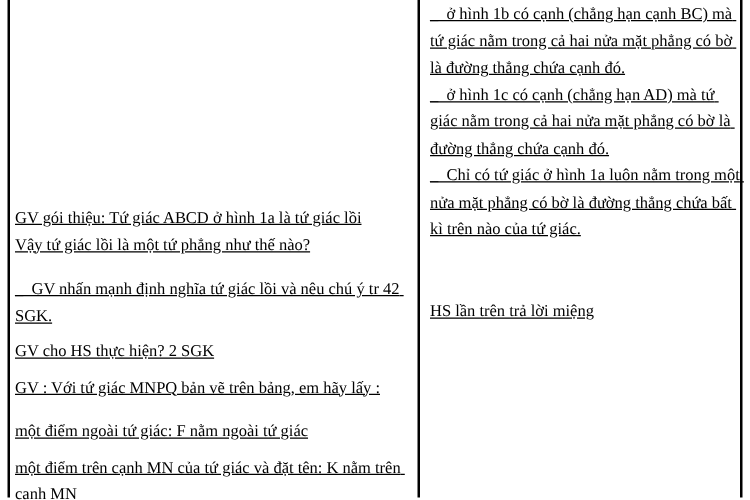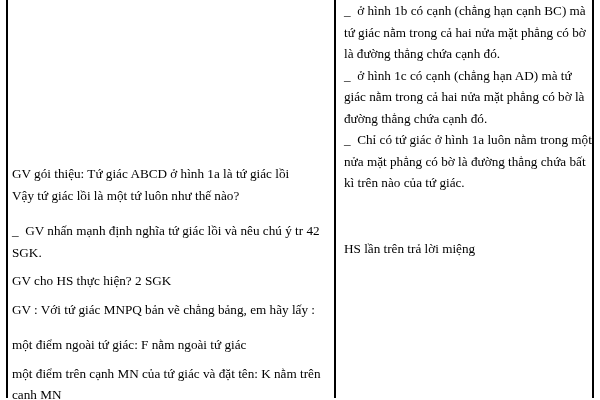--- a/index.html
+++ b/index.html
@@ -60,20 +60,21 @@
     background: #000;
   }
   .block {
     font-size: 13.2px;
     line-height: 1.63;
   }
   .p {
     margin: 0;
     padding: 0;
     white-space: pre-wrap;
+    text-decoration: underline;
   }
   .left-stack {
     position: absolute;
     left: 6px;
     top: 165px;
     width: 318px;
   }
   .right-stack {
     position: absolute;
     left: 8px;
@@ -89,27 +90,27 @@
 
 <div class="page">
 
   <div class="table">
     <div class="vline-left"></div>
     <div class="vline-right"></div>
 
     <div class="col col-left">
       <div class="left-stack block">
         <p class="p">GV gói thiệu: Tứ giác ABCD ở hình 1a là tứ giác lồi</p>
-        <p class="p">Vậy tứ giác lồi là một tứ luôn như thế nào?</p>
+        <p class="p">Vậy tứ giác lồi là một tứ phẳng như thế nào?</p>
         <div class="gap-md"></div>
         <p class="p">_  GV nhấn mạnh định nghĩa tứ giác lồi và nêu chú ý tr 42 SGK.</p>
         <div class="gap-sm"></div>
         <p class="p">GV cho HS thực hiện? 2 SGK</p>
         <div class="gap-sm"></div>
-        <p class="p">GV : Với tứ giác MNPQ bản vẽ chẳng bảng, em hãy lấy :</p>
+        <p class="p">GV : Với tứ giác MNPQ bản vẽ trên bảng, em hãy lấy :</p>
         <div class="gap-sm"></div>
         <div class="gap-sm"></div>
         <p class="p">một điểm ngoài tứ giác: F nằm ngoài tứ giác</p>
         <div class="gap-sm"></div>
         <p class="p"><span>một điểm trên cạnh MN của tứ giác và đặt tên: K nằm trên cạnh MN</span></p>
       </div>
     </div>
 
     <div class="col col-right">
       <div class="right-stack block">

